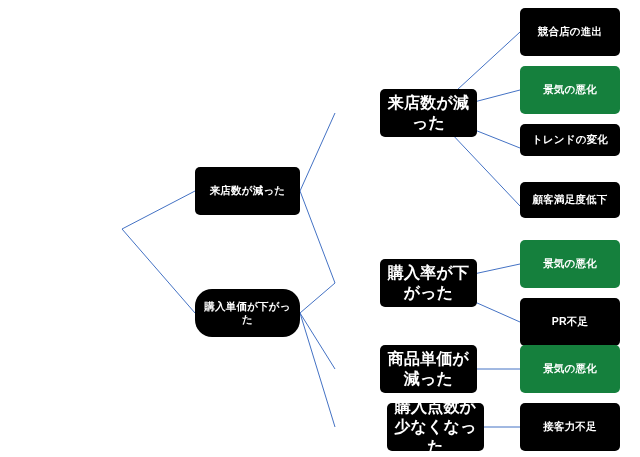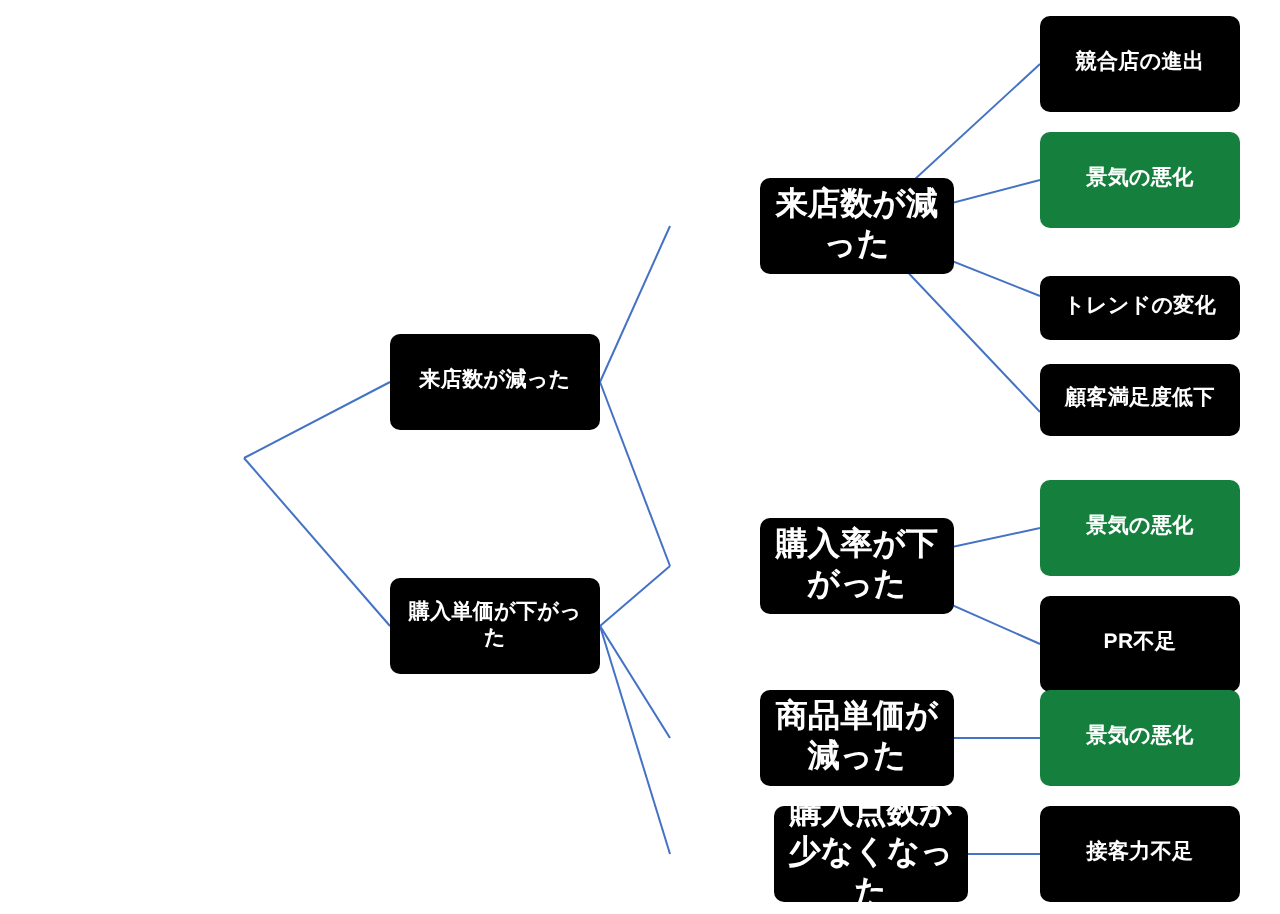--- a/index.html
+++ b/index.html
@@ -76,35 +76,35 @@
 
       <line x1="432" y1="369" x2="520" y2="369"></line>
 
       <line x1="432" y1="427" x2="520" y2="427"></line>
     </g>
   </svg>
 
 
   <div class="node blue n-lvl2" style="left:195px; top:167px; width:105px; height:48px;">来店数が減った</div>
 
-  <div class="node blue n-lvl2" style="left:195px; top:289px; width:105px; height:48px;">購入単価が下がった</div>
+  <div class="node blue n-lvl2" style="left:195px; top:289px; width:105px; height:48px;border-radius:17px;">購入単価が下がった</div>
 
   <div class="node blue n-lvl3" style="left:335px; top:89px; width:97px; height:48px;">来店数が減った</div>
 
   <div class="node blue n-lvl3" style="left:335px; top:259px; width:97px; height:48px;">購入率が下がった</div>
 
   <div class="node blue n-lvl3" style="left:335px; top:345px; width:97px; height:48px;">商品単価が減った</div>
 
   <div class="node blue n-lvl3" style="left:342px; top:403px; width:97px; height:48px;">購入点数が少なくなった</div>
 
   <div class="node blue n-leaf" style="left:520px; top:8px; width:100px; height:48px;">競合店の進出</div>
 
   <div class="node orange n-leaf" style="left:520px; top:66px; width:100px; height:48px;">景気の悪化</div>
 
-  <div class="node blue n-leaf" style="left:520px; top:138px; width:100px; height:32px;">トレンドの変化</div>
+  <div class="node blue n-leaf" style="left:520px; top:124px; width:100px; height:32px;">トレンドの変化</div>
 
   <div class="node blue n-leaf" style="left:520px; top:182px; width:100px; height:36px;">顧客満足度低下</div>
 
   <div class="node orange n-leaf" style="left:520px; top:240px; width:100px; height:48px;">景気の悪化</div>
 
   <div class="node blue n-leaf" style="left:520px; top:298px; width:100px; height:48px;">PR不足</div>
 
   <div class="node orange n-leaf" style="left:520px; top:345px; width:100px; height:48px;">景気の悪化</div>
 
   <div class="node blue n-leaf" style="left:520px; top:403px; width:100px; height:48px;">接客力不足</div>

